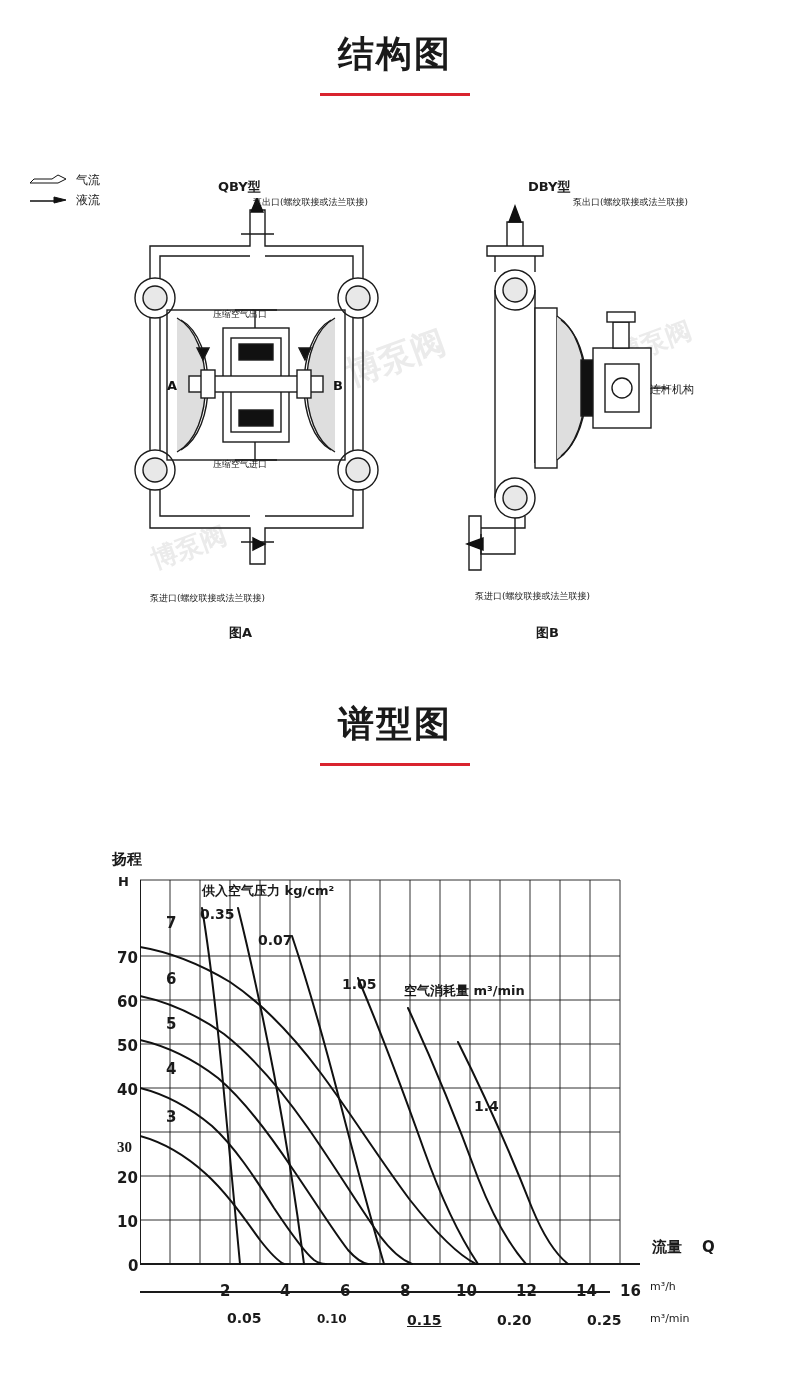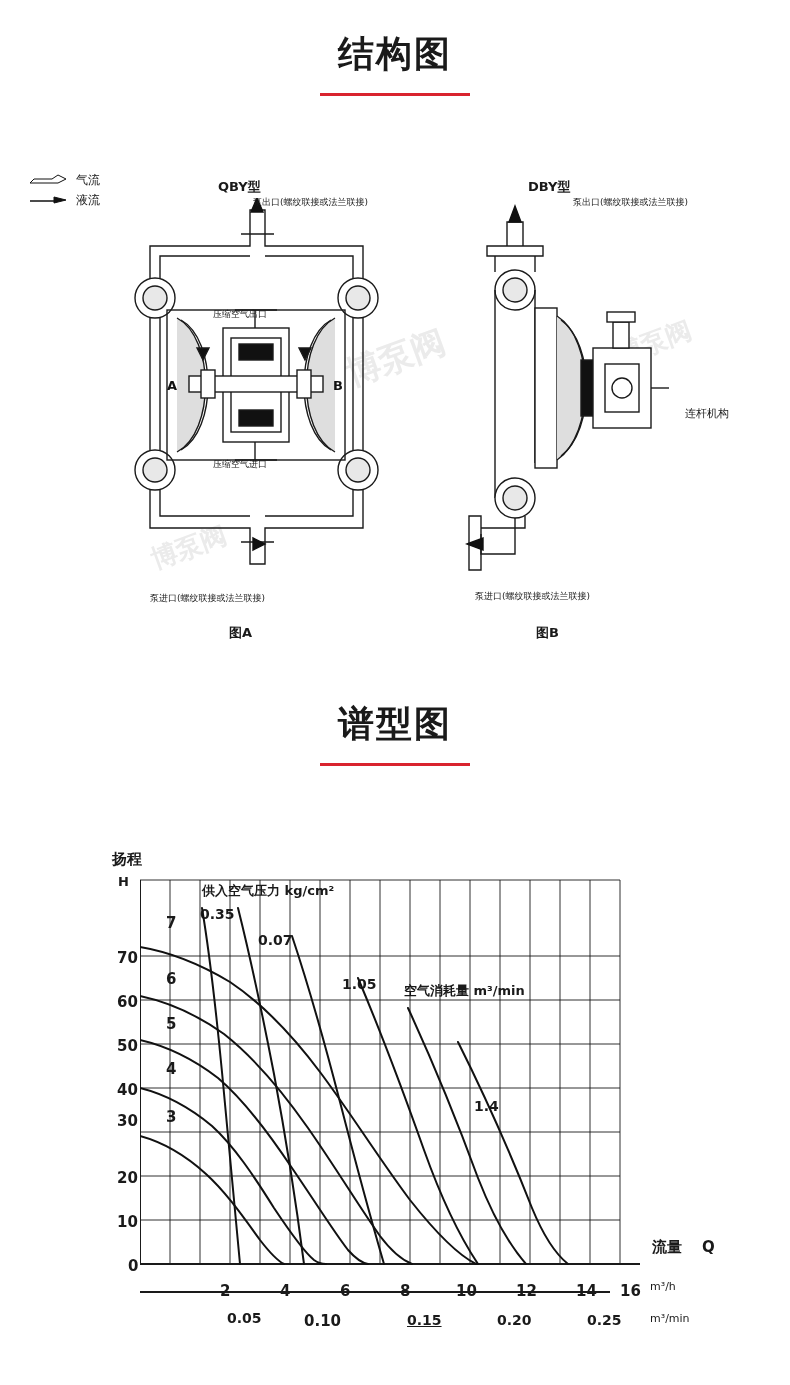--- a/index.html
+++ b/index.html
@@ -164,21 +164,21 @@
       <rect x="138" y="150" width="58" height="80" fill="#ffffff"></rect>
       <rect x="150" y="166" width="34" height="48" fill="#ffffff"></rect>
       <circle cx="167" cy="190" r="10" fill="#ffffff"></circle>
       <rect x="158" y="124" width="16" height="26" fill="#ffffff"></rect>
       <rect x="152" y="114" width="28" height="10" fill="#ffffff"></rect>
       <path d="M196,190 L214,190"></path>
     </g>
   </svg>
 
   <div class="callout" style="left:573px;top:46px;">泵出口(螺纹联接或法兰联接)</div>
-  <div class="callout" style="left:685px;top:232px;font-size:11px;margin-top:24px;">连杆机构</div>
+  <div class="callout" style="left:650px;top:232px;font-size:11px;">连杆机构</div>
   <div class="callout" style="left:475px;top:440px;">泵进口(螺纹联接或法兰联接)</div>
 </div>
 
 <div id="spec-title-wrap">
   <div class="section-title">谱型图</div>
   <div class="title-rule"></div>
 </div>
 
 <div id="chart-area">
 
@@ -189,37 +189,37 @@
 
   <div class="chart-note" style="left:202px;top:42px;">供入空气压力  kg/cm²</div>
   <div class="chart-note" style="left:404px;top:142px;">空气消耗量  m³/min</div>
 
   <div class="unit-label" style="left:650px;top:440px;">m³/h</div>
   <div class="unit-label" style="left:650px;top:472px;">m³/min</div>
 
   <div class="tick-label" style="left:116px;top:417px;">0</div>
   <div class="tick-label" style="left:105px;top:373px;">10</div>
   <div class="tick-label" style="left:105px;top:329px;">20</div>
-  <div class="tick-label" style="left:105px;top:272px;">30</div>
+  <div class="tick-label" style="left:105px;top:299px;font-family:Liberation Serif, serif;">30</div>
   <div class="tick-label" style="left:105px;top:241px;">40</div>
   <div class="tick-label" style="left:105px;top:197px;">50</div>
   <div class="tick-label" style="left:105px;top:153px;">60</div>
   <div class="tick-label" style="left:105px;top:109px;">70</div>
 
   <div class="tick-label" style="left:208px;top:442px;">2</div>
   <div class="tick-label" style="left:268px;top:442px;">4</div>
   <div class="tick-label" style="left:328px;top:442px;">6</div>
   <div class="tick-label" style="left:388px;top:442px;">8</div>
   <div class="tick-label" style="left:444px;top:442px;">10</div>
   <div class="tick-label" style="left:504px;top:442px;">12</div>
   <div class="tick-label" style="left:564px;top:442px;">14</div>
   <div class="tick-label" style="left:608px;top:442px;">16</div>
 
   <div class="tick-label" style="left:215px;top:470px;font-size:14px;">0.05</div>
-  <div class="tick-label" style="left:292px;top:472px;font-size:15px;">0.10</div>
+  <div class="tick-label" style="left:305px;top:472px;font-size:12px;">0.10</div>
   <div class="tick-label" style="left:395px;top:472px;font-size:14px;text-decoration:underline;">0.15</div>
   <div class="tick-label" style="left:485px;top:472px;font-size:14px;">0.20</div>
   <div class="tick-label" style="left:575px;top:472px;font-size:14px;">0.25</div>
 
   <div class="curve-label" style="left:166px;top:74px;font-size:15px;">7</div>
   <div class="curve-label" style="left:166px;top:130px;font-size:15px;">6</div>
   <div class="curve-label" style="left:166px;top:175px;font-size:15px;">5</div>
   <div class="curve-label" style="left:166px;top:220px;font-size:15px;">4</div>
   <div class="curve-label" style="left:166px;top:268px;font-size:15px;">3</div>
 

